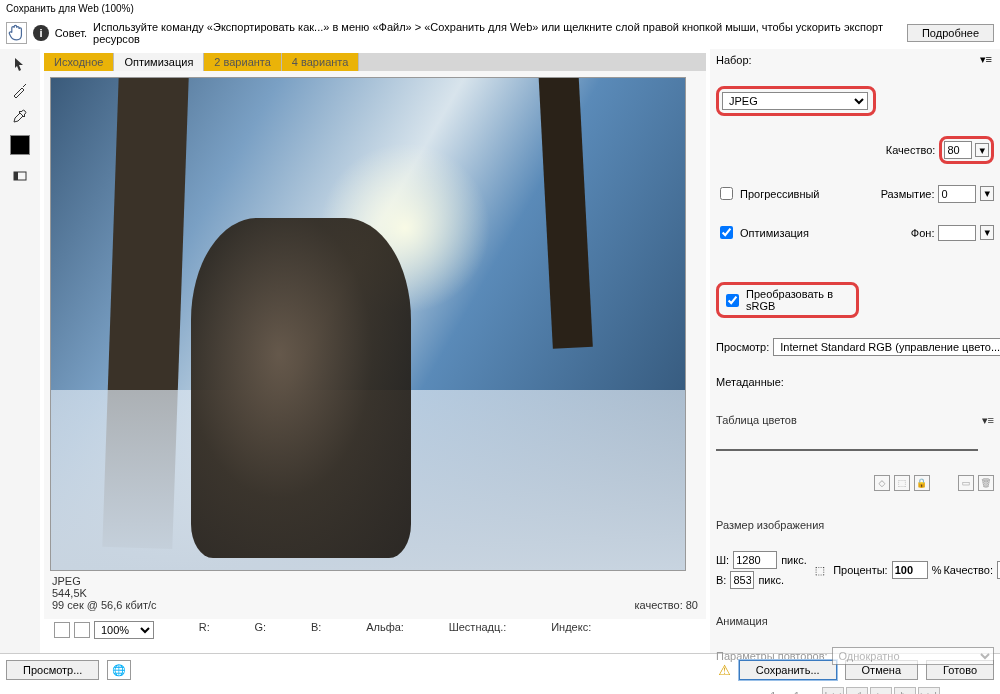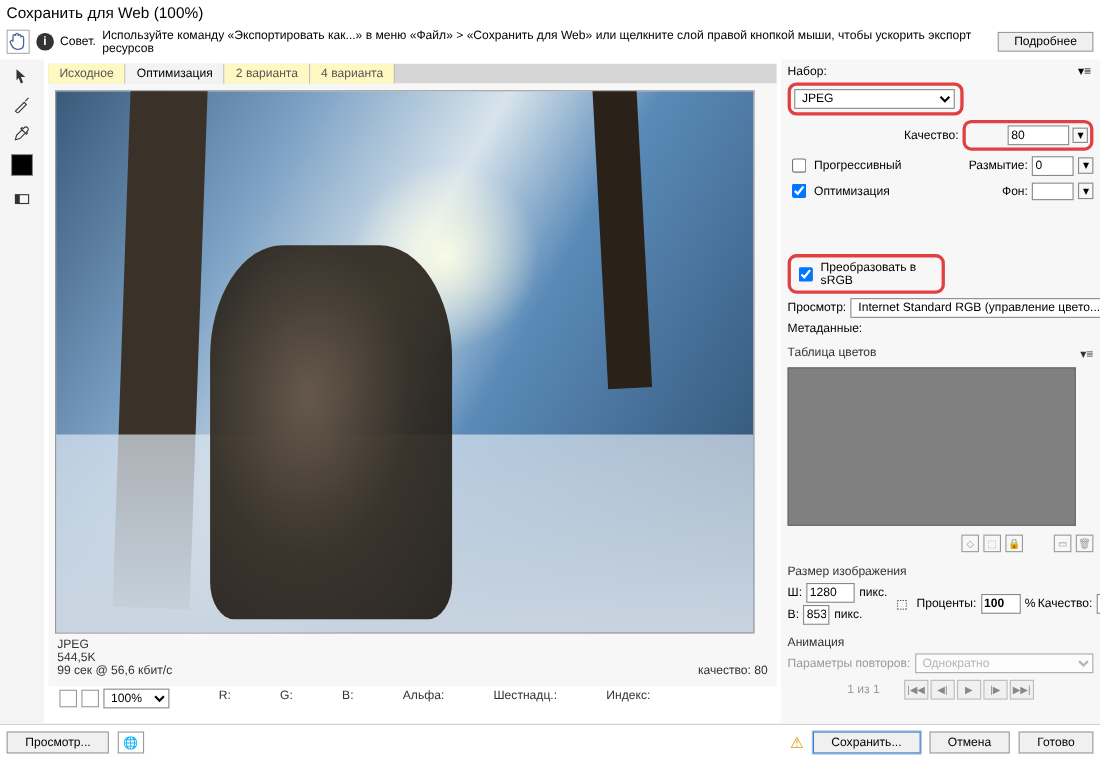--- a/index.html
+++ b/index.html
@@ -1,39 +1,39 @@
 <!DOCTYPE html>
 <html><head>
 <meta charset="utf-8">
 <style>
   * { box-sizing: border-box; font-family: Arial, sans-serif; font-size: 11px; }
   body { margin: 0; background: #fff; width: 1000px; height: 694px; overflow: hidden; }
-  .title { padding: 3px 6px; font-size: 14px; }
+  .title { padding: 3px 6px; font-size: 10px; }
   .hint-bar { display: flex; align-items: center; padding: 4px 6px; gap: 6px; }
   .info-icon { width: 16px; height: 16px; border-radius: 50%; background: #333; color: #fff; display: flex; align-items: center; justify-content: center; font-weight: bold; font-size: 11px; }
   .details-btn { margin-left: auto; padding: 2px 14px; background: #f0f0f0; border: 1px solid #999; }
   .main { display: flex; height: 604px; }
   .left-tools { width: 40px; background: #f5f5f5; display: flex; flex-direction: column; align-items: center; gap: 4px; padding-top: 4px; }
   .tool { width: 22px; height: 22px; display: flex; align-items: center; justify-content: center; border: 1px solid transparent; }
   .tool svg { width: 16px; height: 16px; }
   .swatch { width: 20px; height: 20px; background: #000; border: 1px solid #888; margin-top: 4px; }
   .center { flex: 1; padding: 4px 4px 0 4px; }
   .tabs { display: flex; background: #d6d6d6; }
-  .tab { padding: 3px 10px; background: #fef9c3; border-right: 1px solid #bbb; color: #555; }
+  .tab { padding: 3px 10px; background: #eab308; border-right: 1px solid #bbb; color: #555; }
   .tab.active { background: #f3f3f3; color: #000; }
   .preview-wrap { background: #f7f7f7; padding: 6px; height: 548px; }
   .preview-img { width: 636px; height: 494px; background: linear-gradient(120deg, #3a5a7a 0%, #7aa0c4 25%, #d8e4ec 45%, #5a8ab8 60%, #2a4a6a 100%); border: 1px solid #999; position: relative; overflow: hidden; }
   .tree { position: absolute; left: 60px; top: -30px; width: 70px; height: 500px; background: #3a3228; transform: rotate(2deg); }
   .tree2 { position: absolute; right: 100px; top: -30px; width: 40px; height: 300px; background: #2a2218; transform: rotate(-3deg); }
   .snow { position: absolute; bottom: 0; left: 0; right: 0; height: 180px; background: linear-gradient(180deg, rgba(220,230,240,0.7), #c8d4e0); }
   .couple { position: absolute; left: 140px; top: 140px; width: 220px; height: 340px; background: radial-gradient(ellipse at 40% 40%, #5a4a3a 0%, #2a2218 50%, #1a1510 100%); border-radius: 30% 30% 10% 10%; opacity: 0.9; }
   .flare { position: absolute; top: 50px; right: 180px; width: 200px; height: 200px; background: radial-gradient(circle, rgba(255,255,230,0.9), transparent 60%); }
   .preview-meta { padding: 4px 2px; font-size: 10px; color: #333; display: flex; }
   .preview-meta .right { margin-left: auto; }
-  .right-panel { width: 290px; background: #f7f7f7; padding: 4px 6px; display: flex; flex-direction: column; gap: 4px; }
+  .right-panel { width: 290px; background: #f7f7f7; padding: 4px 6px; display: flex; flex-direction: column; gap: 20px; }
   .row { display: flex; align-items: center; gap: 4px; }
   .row label { white-space: nowrap; }
   select, input[type=text] { border: 1px solid #888; background: #fff; padding: 1px 2px; height: 18px; font-size: 11px; }
   .highlight-red { border: 3px solid #e04040; border-radius: 8px; padding: 3px; }
   .chk { display: flex; align-items: center; gap: 4px; }
   .section-title { font-size: 11px; color: #333; margin-top: 6px; }
   .color-table { width: 262px; height: 144px; background: #808080; border: 1px solid #666; margin: 2px 0; }
   .ct-icons { display: flex; justify-content: flex-end; gap: 4px; padding: 2px 0; }
   .ct-icons span { width: 16px; height: 16px; border: 1px solid #999; display: flex; align-items: center; justify-content: center; font-size: 9px; color: #999; }
   .bottom-bar { display: flex; align-items: center; padding: 6px; gap: 8px; border-top: 1px solid #ccc; }
@@ -134,21 +134,21 @@
     <div class="row">
       <label>Набор:</label>
       <span class="menu-icon flyout">▾≡</span>
     </div>
     <div class="highlight-red" style="display:inline-block;width:160px;">
       <select style="width:146px;"><option>JPEG</option></select>
     </div>
     <div class="row">
       <label style="margin-left:auto;">Качество:</label>
       <span class="highlight-red" style="padding:2px;">
-        <input type="text" style="width: 56px; margin-left: 36px;" value="80">
+        <input type="text" style="width: 28px;" value="80">
         <span style="border:1px solid #888;padding:0 3px;">▾</span>
       </span>
     </div>
     <div class="row">
       <label class="chk">
           <input type="checkbox" style="">
           <span>Прогрессивный</span>
         </label>
       <label style="margin-left:auto;">Размытие:</label>
       <input type="text" style="width: 38px;" value="0">

